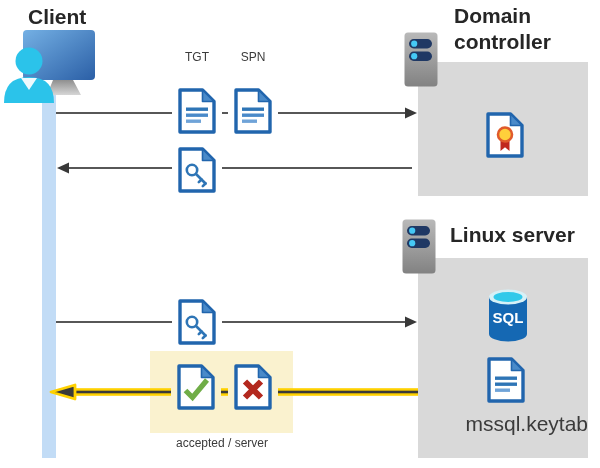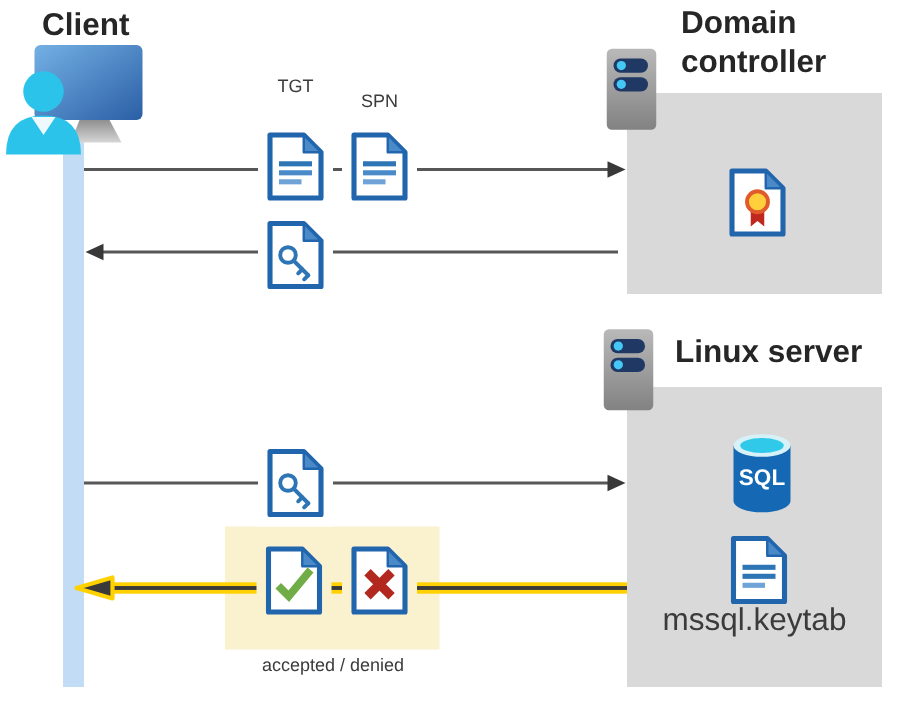--- a/index.html
+++ b/index.html
@@ -82,21 +82,21 @@
       <rect x="21" y="2" width="72" height="50" rx="4" fill="url(#gradMon)"></rect>
       <path d="M51 52 L71 52 L79 67 L45 67 Z" fill="url(#gradStand)"></path>
       <circle cx="27" cy="33" r="13.5" fill="#2bc3ea"></circle>
       <path d="M2 75 Q2 49 27 49 Q52 49 52 75 Z" fill="#2bc3ea"></path>
       <path d="M19 50 L27 62 L35 50 Z" fill="#eef9fd"></path>
     </svg>
   </div>
   <div class="abs title" style="left:28px;top:4px;">Client</div>
 
   <div class="abs lbl center" style="left:176px;top:50px;width:42px;">TGT</div>
-  <div class="abs lbl center" style="left:232px;top:60px;width:42px;">SPN</div>
+  <div class="abs lbl center" style="left:232px;top:50px;width:42px;">SPN</div>
 
   <div class="abs doc halo-w" style="left:177px;top:87px;">
     <svg width="40" height="48" viewBox="0 0 40 48">
       <path d="M3 3 H25.5 L37 14.5 V45 H3 Z" fill="#fff" stroke="#2165ad" stroke-width="3.4" stroke-linejoin="round"></path>
       <path d="M25.5 3 L37 14.5 H25.5 Z" fill="#4a8ac9" stroke="#2165ad" stroke-width="1.6" stroke-linejoin="round"></path>
       <rect x="9" y="20.5" width="22" height="3.4" fill="#2e75b6"></rect>
       <rect x="9" y="26.5" width="22" height="3.4" fill="#4a8ac9"></rect>
       <rect x="9" y="32.5" width="15" height="3.4" fill="#6fa3d8"></rect>
     </svg>
   </div>
@@ -146,21 +146,21 @@
   </div>
 
   <div class="abs doc halo-y" style="left:233px;top:363px;">
     <svg width="40" height="48" viewBox="0 0 40 48">
       <path d="M3 3 H25.5 L37 14.5 V45 H3 Z" fill="#fff" stroke="#2165ad" stroke-width="3.4" stroke-linejoin="round"></path>
       <path d="M25.5 3 L37 14.5 H25.5 Z" fill="#4a8ac9" stroke="#2165ad" stroke-width="1.6" stroke-linejoin="round"></path>
       <path d="M12 18.5 L28 34.5 M28 18.5 L12 34.5" stroke="#b3281e" stroke-width="6" fill="none"></path>
     </svg>
   </div>
 
-  <div class="abs lbl center" style="left:133px;top:436px;width:178px;">accepted / denied</div>
+  <div class="abs lbl center" style="left:133px;top:436px;width:178px;">accepted / server</div>
 
   <div class="abs" style="left:404px;top:32px;">
     <svg width="34" height="55" viewBox="0 0 34 55">
       <rect x="0.5" y="0.5" width="33" height="54" rx="3.5" fill="url(#gradSrv)"></rect>
       <rect x="5" y="7" width="23" height="9.5" rx="4.75" fill="#1f3864"></rect>
       <circle cx="10.2" cy="11.7" r="3.1" fill="#45c8f5"></circle>
       <rect x="5" y="19.5" width="23" height="9.5" rx="4.75" fill="#1f3864"></rect>
       <circle cx="10.2" cy="24.2" r="3.1" fill="#45c8f5"></circle>
     </svg>
   </div>
@@ -197,15 +197,15 @@
 
   <div class="abs doc" style="left:486px;top:356px;">
     <svg width="40" height="48" viewBox="0 0 40 48">
       <path d="M3 3 H25.5 L37 14.5 V45 H3 Z" fill="#fff" stroke="#2165ad" stroke-width="3.4" stroke-linejoin="round"></path>
       <path d="M25.5 3 L37 14.5 H25.5 Z" fill="#4a8ac9" stroke="#2165ad" stroke-width="1.6" stroke-linejoin="round"></path>
       <rect x="9" y="20.5" width="22" height="3.4" fill="#2e75b6"></rect>
       <rect x="9" y="26.5" width="22" height="3.4" fill="#2e75b6"></rect>
       <rect x="9" y="32.5" width="15" height="3.4" fill="#6fa3d8"></rect>
     </svg>
   </div>
-  <div class="abs lbl center" style="left:418px;top:402px;width:170px;font-size:21px;">mssql.keytab</div>
+  <div class="abs lbl center" style="left:418px;top:412px;width:170px;font-size:21px;text-align:right;">mssql.keytab</div>
 
 </div>
 
 </body></html>

